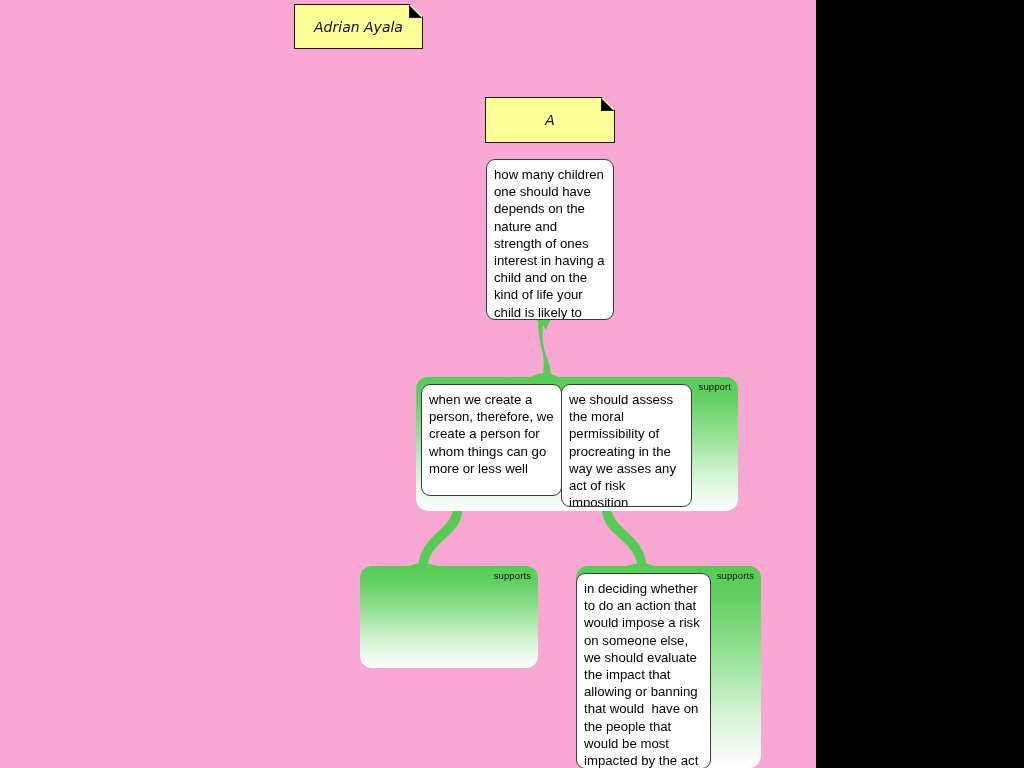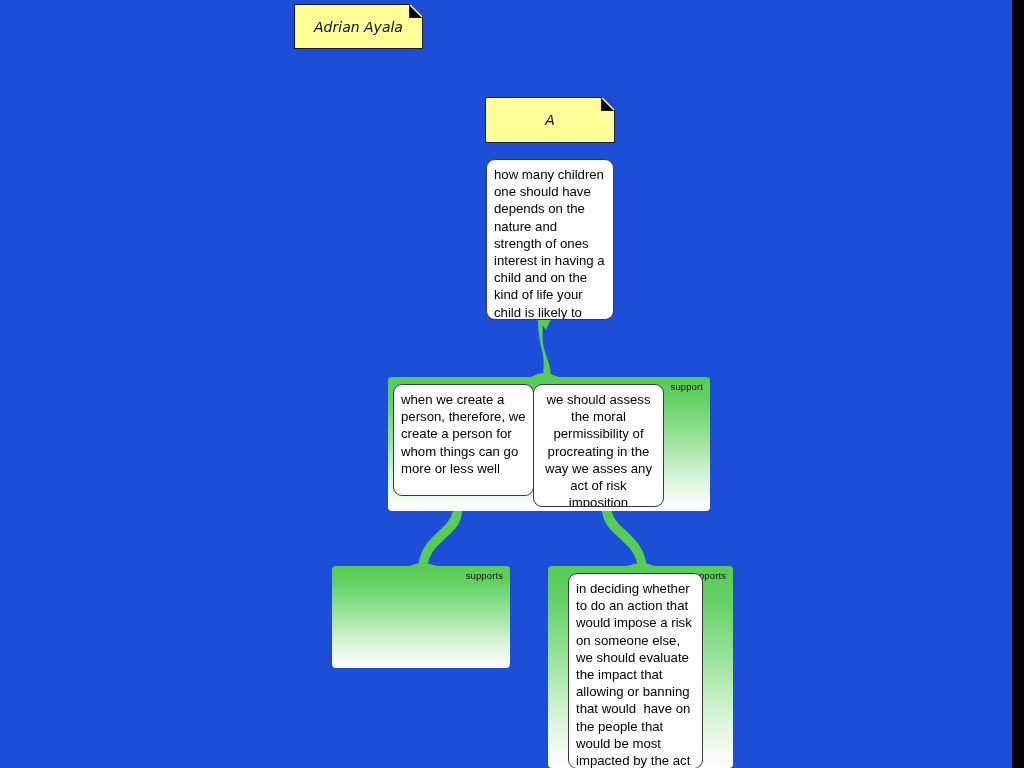--- a/index.html
+++ b/index.html
@@ -3,23 +3,23 @@
 <meta charset="utf-8">
 <title>Argument Map</title>
 <style>
   html, body {
     margin: 0;
     padding: 0;
     background: #000000;
   }
   #canvas {
     position: relative;
-    width: 1012px;
+    width: 816px;
     height: 768px;
-    background: #1d4ed8;
+    background: #f9a8d4;
     overflow: hidden;
     font-family: "Liberation Sans", sans-serif;
   }
 
   
   .sticky {
     position: absolute;
     background: #FFFF99;
     border: 1px solid #1a1a1a;
     box-sizing: border-box;
@@ -65,23 +65,24 @@
     font-size: 13.2px;
     line-height: 17.2px;
     padding: 6px 7px 5px 7px;
     white-space: pre-wrap;
     overflow: hidden;
   }
 
   
   .support-group {
     position: absolute;
-    border-radius: 4px;
+    border-radius: 12px;
     box-sizing: border-box;
     background: linear-gradient(to bottom, #55CC55 0%, #63d063 16%, #9ae39a 46%, #d5f4d5 74%, #f4fcf4 92%, #ffffff 100%);
+    margin-left: 28px;
   }
   .support-label {
     position: absolute;
     top: 4px;
     right: 7px;
     font-family: "Liberation Sans", sans-serif;
     font-size: 9.5px;
     color: #111111;
     letter-spacing: 0.1px;
     white-space: nowrap;
@@ -136,25 +137,25 @@
   <div class="sticky sticky-center" style="left:485px; top:97px; width:130px; height:46px;">
     <span class="fold"></span>
     <span class="sticky-text">A</span>
   </div>
 
   <div class="claim" style="left:486px; top:159px; width:128px; height:161px;">how many children one should have depends on the nature and strength of ones interest in having a child and on the kind of life your child is likely to have.</div>
 
   <div class="support-group" style="left:388px; top:377px; width:322px; height:134px;">
     <span class="support-label">support</span>
     <div class="claim" style="left:5px; top:7px; width:141px; height:112px; position:absolute;">when we create a person, therefore, we create a person for whom things can go more or less well</div>
-    <div class="claim" style="left:145px; top:7px; width:131px; height:123px; position:absolute;text-align:center;">we should assess the moral permissibility of procreating in the way we asses any act of risk imposition</div>
+    <div class="claim" style="left:145px; top:7px; width:131px; height:123px; position:absolute;">we should assess the moral permissibility of procreating in the way we asses any act of risk imposition</div>
   </div>
 
   <div class="support-group" style="left:332px; top:566px; width:178px; height:102px;">
     <span class="support-label">supports</span>
   </div>
 
   <div class="support-group" style="left:548px; top:566px; width:185px; height:202px;">
     <span class="support-label">supports</span>
-    <div class="claim" style="left:20px; top:7px; width:135px; height:196px; position:absolute;">in deciding whether to do an action that would impose a risk on someone else, we should evaluate the impact that allowing or banning that would  have on the people that would be most impacted by the act</div>
+    <div class="claim" style="left:0; top:7px; width:135px; height:196px; position:absolute;">in deciding whether to do an action that would impose a risk on someone else, we should evaluate the impact that allowing or banning that would  have on the people that would be most impacted by the act</div>
   </div>
 
 </div>
 
 </body></html>

